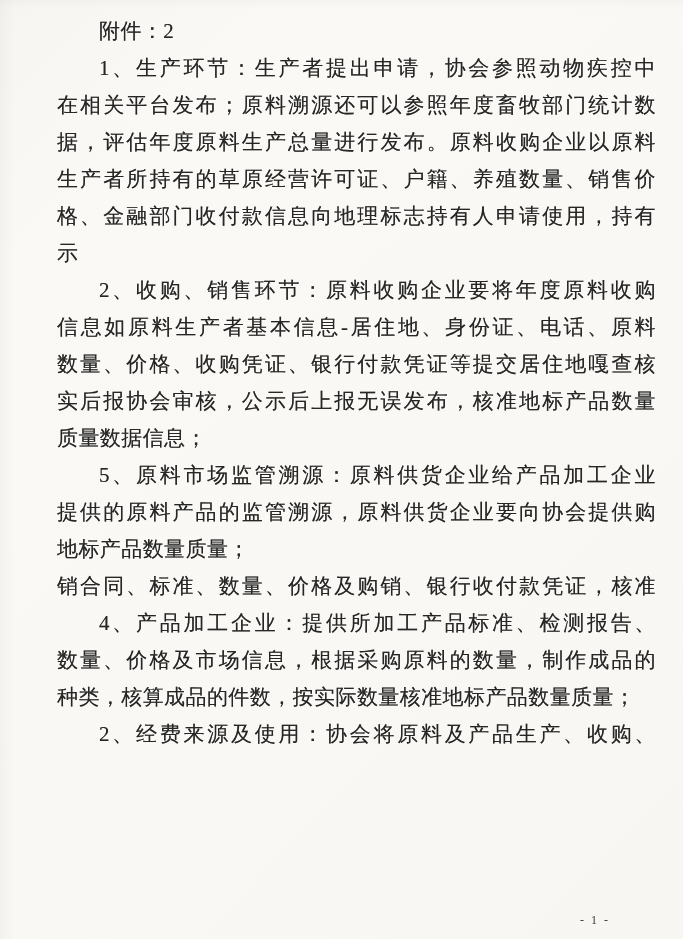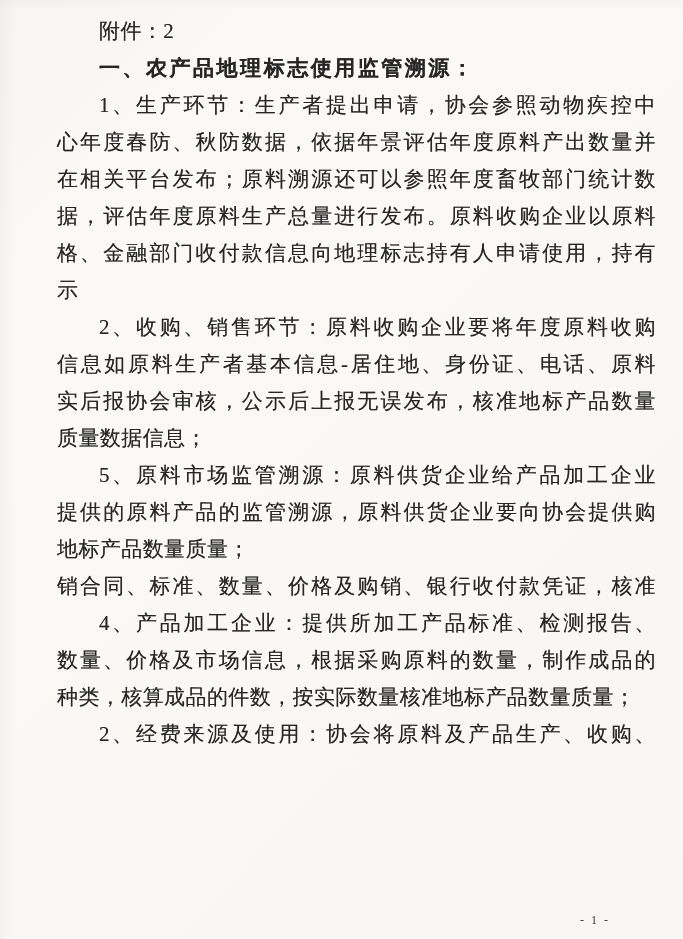--- a/index.html
+++ b/index.html
@@ -70,31 +70,31 @@
   }
 </style>
 </head>
 <body>
 
 <div class="scan-page">
   <div class="text-block">
 
     <div class="line plain indent">附件：2</div>
 
-    <div class="line plain indent heading">一、农产品地理标志使用监管溯源：</div>
 
     <div class="line indent">1、生产环节：生产者提出申请，协会参照动物疾控中</div>
-    <div class="line">心年度春防、秋防数据，依据年景评估年度原料产出数量并</div>
     <div class="line">在相关平台发布；原料溯源还可以参照年度畜牧部门统计数</div>
     <div class="line">据，评估年度原料生产总量进行发布。原料收购企业以原料</div>
+    <div class="line">生产者所持有的草原经营许可证、户籍、养殖数量、销售价</div>
     <div class="line">格、金融部门收付款信息向地理标志持有人申请使用，持有</div>
     <div class="line plain">示</div>
 
     <div class="line indent">2、收购、销售环节：原料收购企业要将年度原料收购</div>
     <div class="line">信息如原料生产者基本信息-居住地、身份证、电话、原料</div>
+    <div class="line">数量、价格、收购凭证、银行付款凭证等提交居住地嘎查核</div>
     <div class="line">实后报协会审核，公示后上报无误发布，核准地标产品数量</div>
     <div class="line plain">质量数据信息；</div>
 
     <div class="line indent">5、原料市场监管溯源：原料供货企业给产品加工企业</div>
     <div class="line">提供的原料产品的监管溯源，原料供货企业要向协会提供购</div>
     <div class="line plain">地标产品数量质量；</div>
     <div class="line">销合同、标准、数量、价格及购销、银行收付款凭证，核准</div>
 
     <div class="line indent">4、产品加工企业：提供所加工产品标准、检测报告、</div>
     <div class="line">数量、价格及市场信息，根据采购原料的数量，制作成品的</div>

